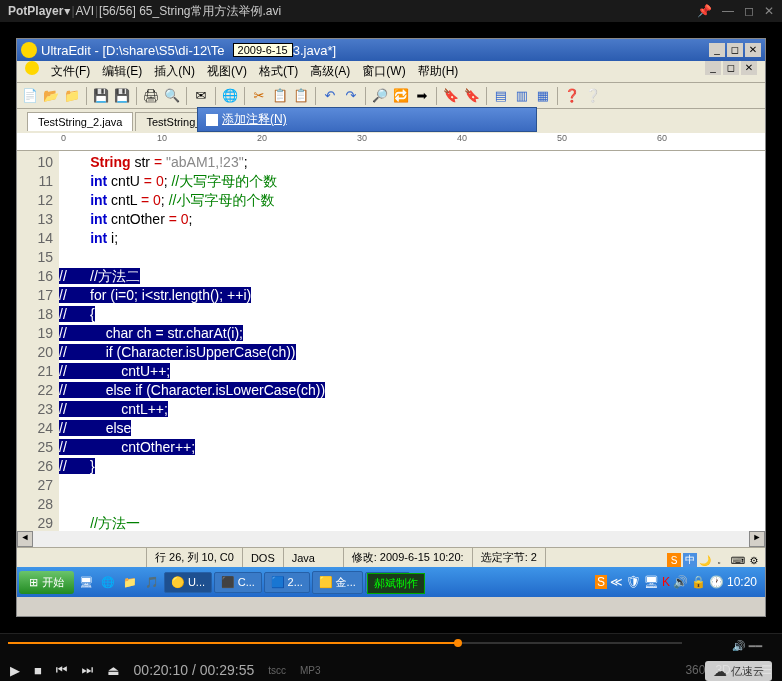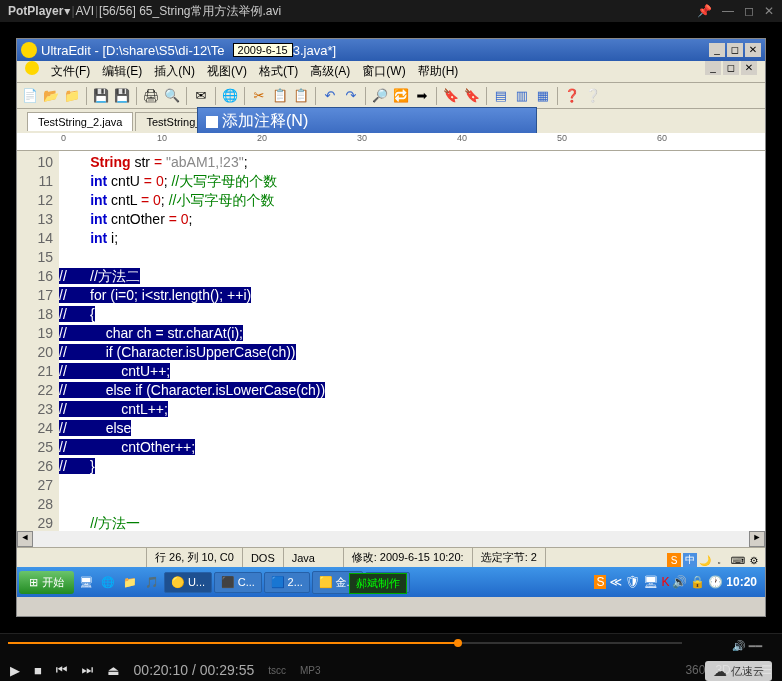--- a/index.html
+++ b/index.html
@@ -21,21 +21,21 @@
 .ue-menu .mico { width: 14px; height: 14px; background: #ffd700; border-radius: 50%; margin-right: 6px; }
 .ue-menu .mi { padding: 2px 6px; cursor: pointer; }
 .ue-menu .win-btns { margin-left: auto; display: flex; gap: 2px; }
 .ue-menu .win-btns span { width: 16px; height: 14px; background: #d4d0c8; text-align: center; line-height: 14px; font-size: 10px; }
 .ue-toolbar { background: #ece9d8; height: 26px; display: flex; align-items: center; padding: 0 4px; gap: 3px; border-bottom: 1px solid #aca899; }
 .tbtn { width: 18px; height: 18px; display: flex; align-items: center; justify-content: center; cursor: pointer; font-size: 13px; }
 .tsep { width: 1px; height: 18px; background: #aca899; margin: 0 2px; }
 .ue-tabs { background: #ece9d8; height: 24px; display: flex; align-items: center; padding-left: 10px; position: relative; }
 .tab { background: #fff; border: 1px solid #aca899; border-bottom: none; padding: 3px 10px; margin-right: 2px; font-size: 11px; cursor: pointer; }
 .tab.active { background: #ece9d8; }
-.tooltip { position: absolute; left: 180px; top: -2px; background: linear-gradient(#5a8ad9,#3a6ac0); color: #fff; padding: 3px 8px; font-size: 16px; border: 1px solid #2a5290; width: 340px; }
+.tooltip { position: absolute; left: 180px; top: -2px; background: linear-gradient(#5a8ad9,#3a6ac0); color: #fff; padding: 3px 8px; font-size: 12px; border: 1px solid #2a5290; width: 340px; text-decoration: underline; }
 .tooltip .tico { display: inline-block; width: 12px; height: 12px; background: #fff; margin-right: 4px; vertical-align: middle; }
 .ruler { background: #fff; height: 18px; border-bottom: 1px solid #aca899; position: relative; font-size: 9px; color: #666; font-family: monospace; }
 .ruler span { position: absolute; }
 .editor-area { display: flex; height: 380px; background: #fff; }
 .gutter { width: 42px; background: #ece9d8; text-align: right; padding-right: 6px; font-family: "Courier New", monospace; font-size: 14px; color: #666; line-height: 19px; padding-top: 2px; }
 .code { flex: 1; font-family: "Courier New", monospace; font-size: 14px; line-height: 19px; padding-top: 2px; white-space: pre; overflow: hidden; }
 .kw-red { color: #c00; font-weight: bold; }
 .kw-blue { color: #00c; font-weight: bold; }
 .str-gray { color: #888; }
 .op-red { color: #c00; }
@@ -50,21 +50,21 @@
 .statusbar .ime { margin-left: auto; display: flex; gap: 2px; padding-right: 4px; }
 .statusbar .ime span { width: 14px; height: 14px; display: flex; align-items: center; justify-content: center; font-size: 10px; }
 .taskbar { height: 30px; background: linear-gradient(#3e95e8,#2169c9); display: flex; align-items: center; padding: 0 2px; gap: 2px; font-size: 11px; color: #fff; }
 .start-btn { background: linear-gradient(#6ac46a,#228b22); padding: 4px 10px; border-radius: 3px; cursor: pointer; display: flex; align-items: center; gap: 4px; }
 .ql { width: 20px; height: 20px; display: flex; align-items: center; justify-content: center; cursor: pointer; }
 .tb-item { background: #3a7bc8; border: 1px solid #2560a8; padding: 3px 6px; border-radius: 2px; cursor: pointer; display: flex; align-items: center; gap: 3px; max-width: 60px; overflow: hidden; white-space: nowrap; }
 .tb-item.active { background: #1e5090; }
 .hover-label { position: absolute; background: #1a3a1a; color: #0f0; padding: 2px 6px; font-size: 11px; border: 1px solid #0a0; }
 .tray { margin-left: auto; display: flex; align-items: center; gap: 3px; padding-right: 6px; }
 .tray span { font-size: 12px; }
-.tray .clock { font-weight: bold; }
+.tray .clock { font-weight: normal; }
 .pot-seek { height: 18px; background: #0a0a0a; border-top: 1px solid #222; position: relative; }
 .pot-seek .track { position: absolute; left: 8px; right: 100px; top: 8px; height: 2px; background: #333; }
 .pot-seek .prog { position: absolute; left: 8px; width: 450px; top: 8px; height: 2px; background: #ff8800; }
 .pot-seek .thumb { position: absolute; left: 454px; top: 5px; width: 8px; height: 8px; background: #ff8800; border-radius: 50%; }
 .pot-seek .vol { position: absolute; right: 20px; top: 6px; color: #888; font-size: 11px; }
 .pot-ctrl { height: 38px; background: #0a0a0a; display: flex; align-items: center; padding: 0 10px; gap: 14px; color: #ccc; }
 .pbtn { cursor: pointer; font-size: 13px; color: #ddd; }
 .time-disp { font-size: 14px; color: #aaa; }
 .codec { font-size: 10px; color: #666; }
 .pot-ctrl .spacer { flex: 1; }
@@ -248,21 +248,21 @@
         <span>2...</span>
       </div>
     <div class="tb-item">
         <span>🟨</span>
         <span>金...</span>
       </div>
     <div class="tb-item">
         <span>📘</span>
         <span>J...</span>
       </div>
-    <div class="hover-label" style="left:332px;top:6px">郝斌制作</div>
+    <div class="hover-label" style="left:350px;top:6px">郝斌制作</div>
     <div class="tray">
       <span style="background:#ff8800;color:#fff;padding:0 2px">S</span>
       <span>≪</span>
       <span>🛡</span>
       <span>🖥</span>
       <span style="color:#f00">K</span>
       <span>🔊</span>
       <span>🔒</span>
       <span>🕐</span>
       <span class="clock">10:20</span>

